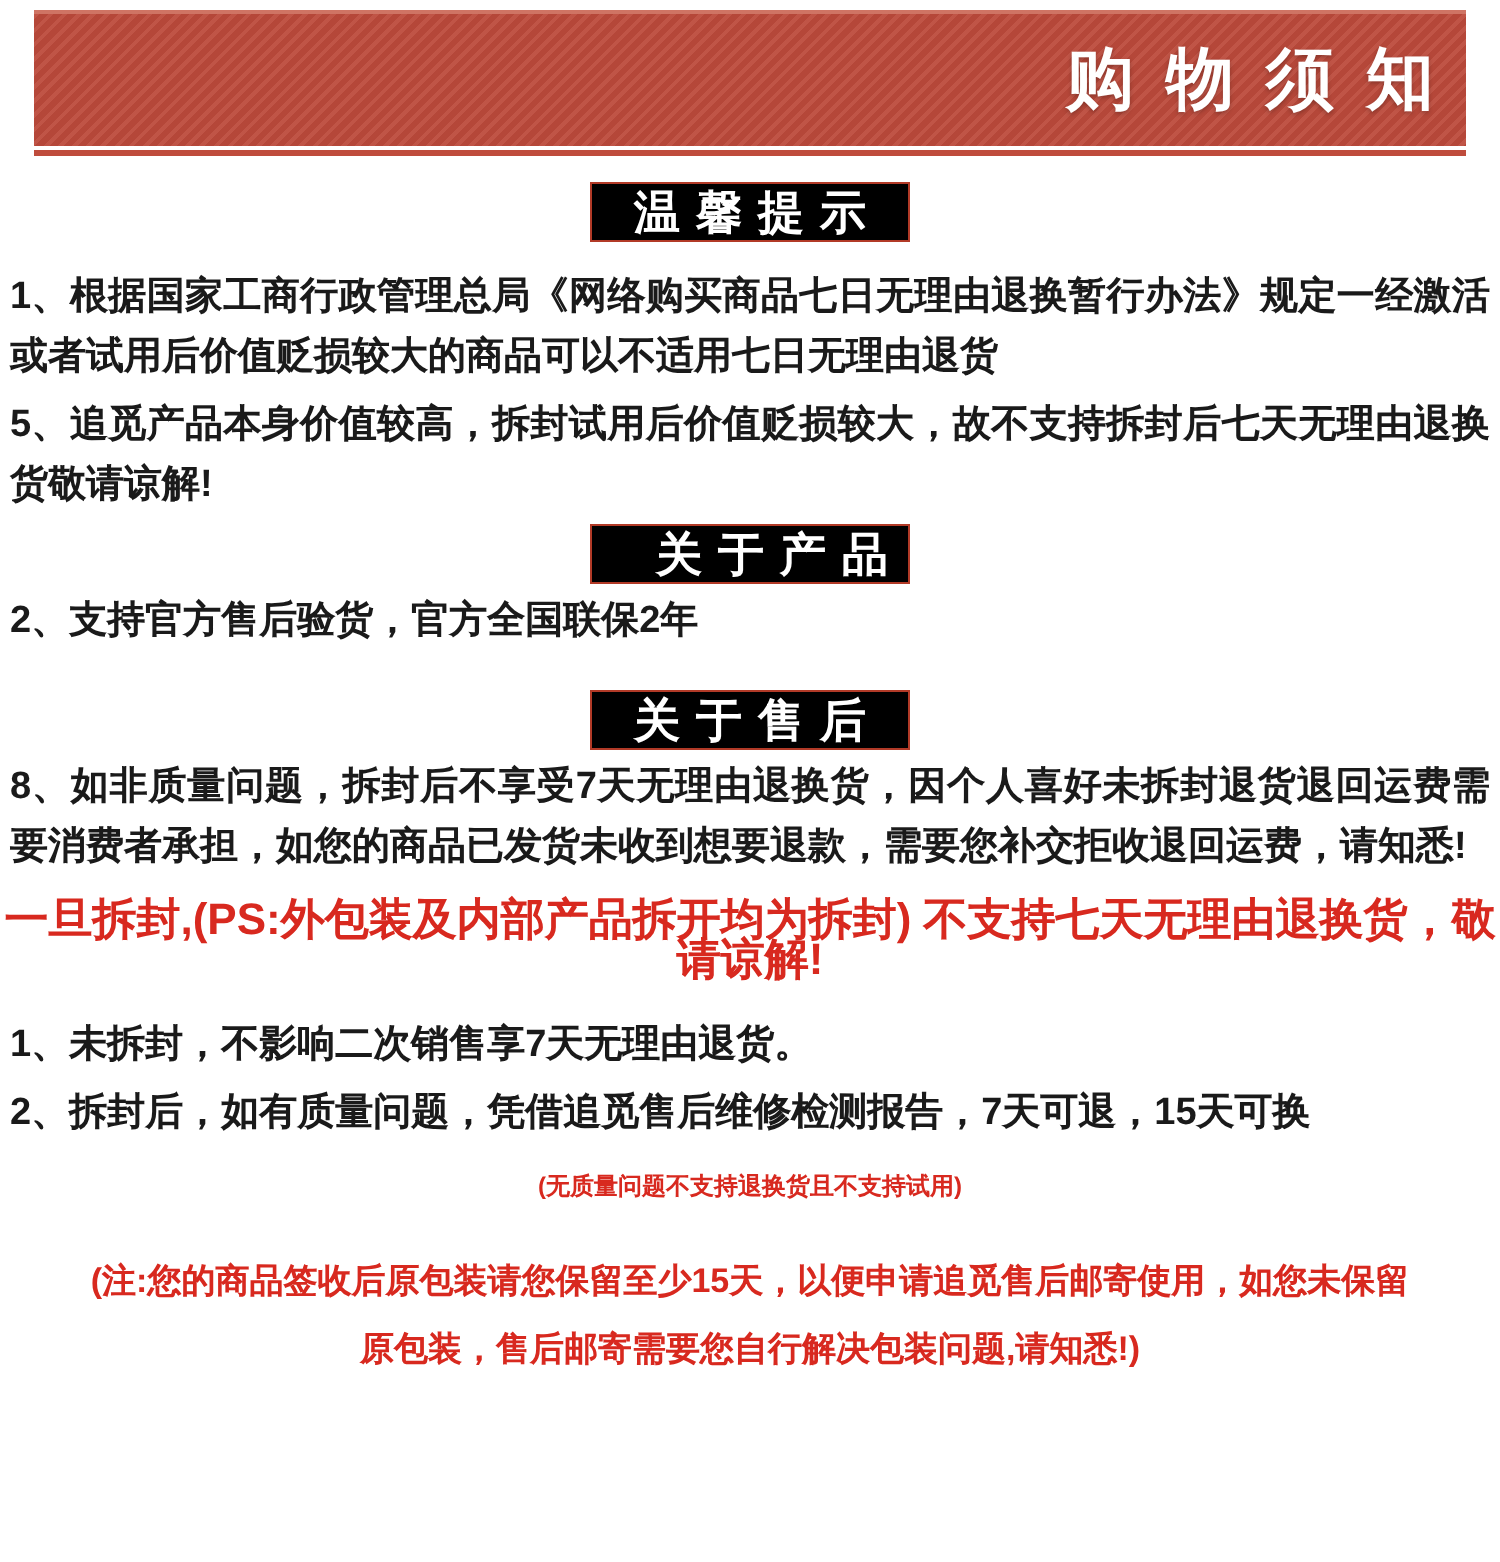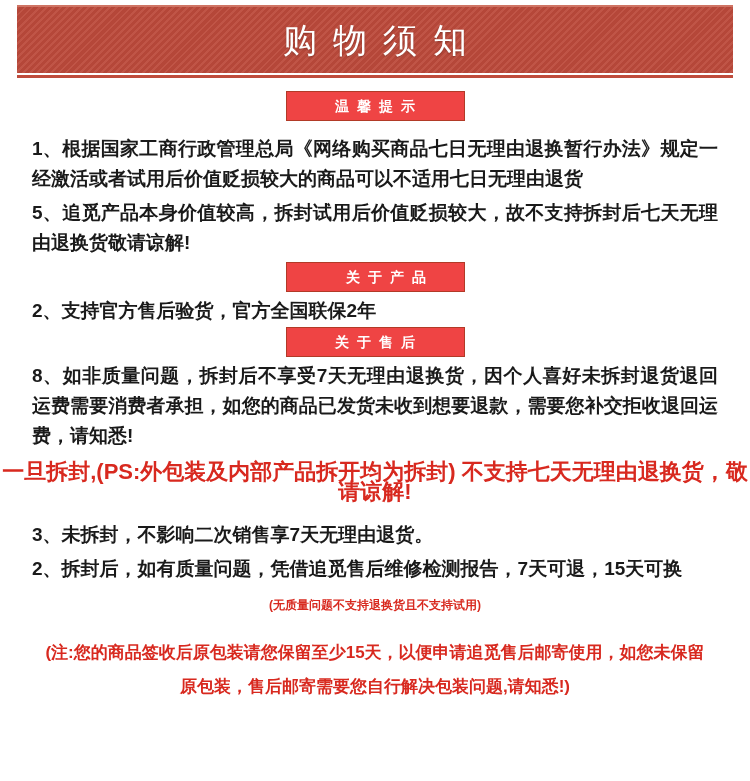--- a/index.html
+++ b/index.html
@@ -21,49 +21,50 @@
       rgba(255,255,255,0.06) 0px, rgba(255,255,255,0.06) 2px,
       rgba(0,0,0,0.04) 2px, rgba(0,0,0,0.04) 5px);
     border-top:2px solid #cf7464;
     border-bottom:2px solid #ffffff;
     box-shadow:0 3px 0 #bf4c3c;
     text-align:center;
   }
   .banner-title{
     color:#ffffff;
     font-size:34px;
-    font-weight:400;
+    font-weight:700;
     line-height:66px;
     letter-spacing:16px;
     text-indent:16px;
     text-shadow:0 1px 2px rgba(0,0,0,0.25);
+    text-align:right;
   }
 
   
   .sec-header{
-    width:179px;height:30px;
+    width:160px;height:30px;
     margin:0 auto;
-    background:#ef4444;
+    background:#000000;
     border:1px solid #b23a27;
     box-sizing:border-box;
     text-align:center;
     color:#ffffff;
-    font-size:14px;
+    font-size:23px;
     font-weight:700;
     line-height:28px;
     letter-spacing:8px;
     text-indent:8px;
   }
   .hdr1{margin-top:16px;}
   .hdr2{margin-top:4px;padding-left:22px;}
-  .hdr3{margin-top:1px;}
+  .hdr3{margin-top:19px;}
 
   
   .para{
-    margin:0 32px;
+    margin:0 5px;
     font-size:19px;
     font-weight:700;
     line-height:30px;
     color:#1a1a1a;
     text-align:justify;
   }
   .p-tight{margin-top:4px;}
   .p-lead{margin-top:13px;}
   .p-lead2{margin-top:12px;}
   .p-lead3{margin-top:14px;}
@@ -115,20 +116,20 @@
   </div>
   <div class="para p-tight">2、支持官方售后验货，官方全国联保2年</div>
 
   <div class="sec-header hdr3">
     <span>关于售后</span>
   </div>
   <div class="para p-tight">8、如非质量问题，拆封后不享受7天无理由退换货，因个人喜好未拆封退货退回运费需要消费者承担，如您的商品已发货未收到想要退款，需要您补交拒收退回运费，请知悉!</div>
 
   <div class="warning-line">一旦拆封,(PS:外包装及内部产品拆开均为拆封) 不支持七天无理由退换货，敬请谅解!</div>
 
-  <div class="para p-lead4">3、未拆封，不影响二次销售享7天无理由退货。</div>
+  <div class="para p-lead4">1、未拆封，不影响二次销售享7天无理由退货。</div>
   <div class="para p-tight">2、拆封后，如有质量问题，凭借追觅售后维修检测报告，7天可退，15天可换</div>
 
   <div class="no-trial">(无质量问题不支持退换货且不支持试用)</div>
 
   <div class="packaging">(注:您的商品签收后原包装请您保留至少15天，以便申请追觅售后邮寄使用，如您未保留原包装，售后邮寄需要您自行解决包装问题,请知悉!)</div>
 
 </div>
 
 </body></html>

